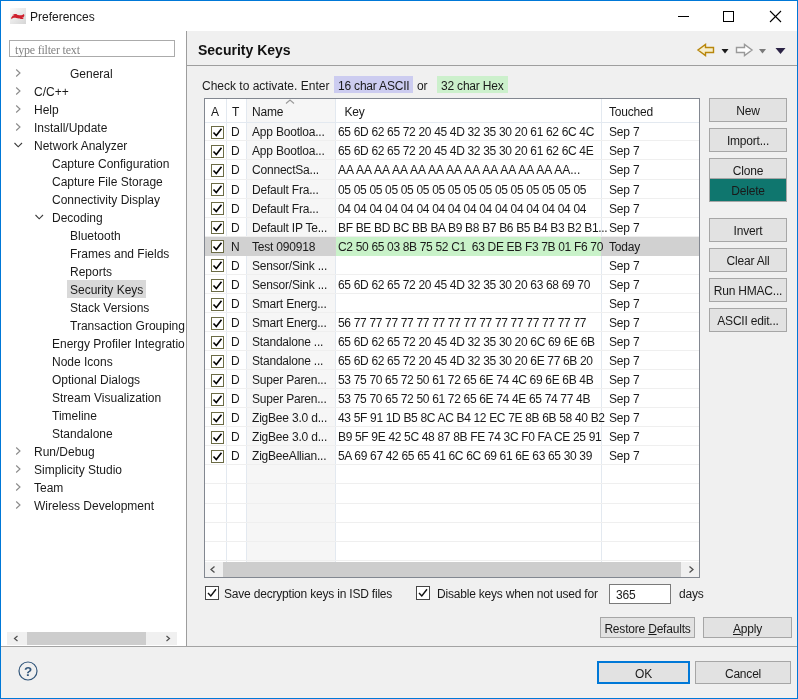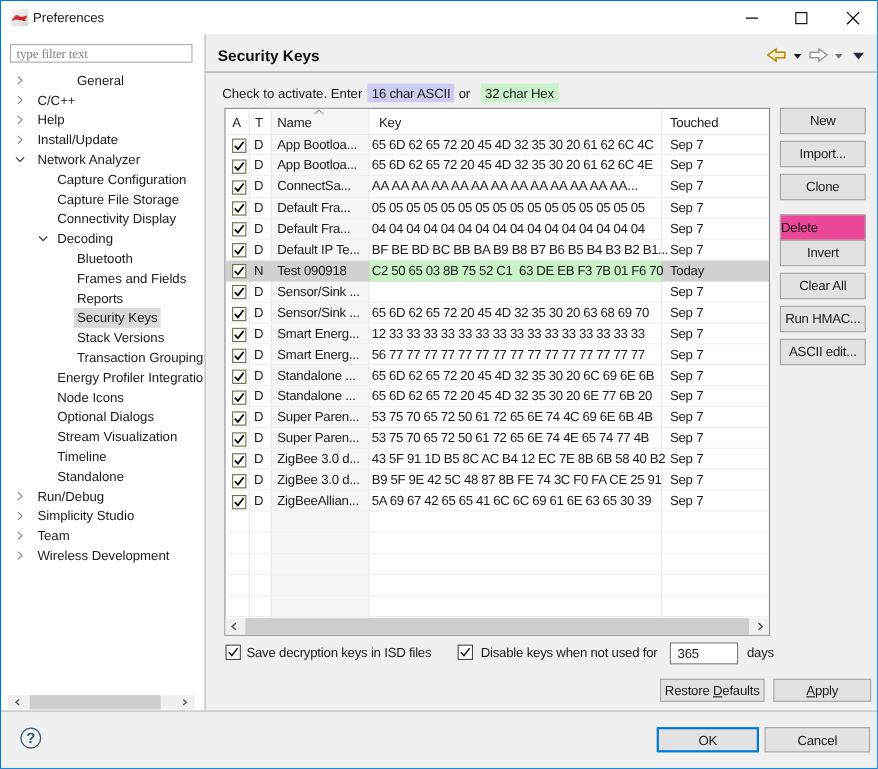--- a/index.html
+++ b/index.html
@@ -203,21 +203,20 @@
 <div class="abs" style="left:251px;top:273.8px;height:18.1px;line-height:18.1px;"><span class="t12">Sensor/Sink ...</span></div>
 <div class="abs" style="left:337px;top:273.8px;height:18.1px;line-height:18.1px;"><span class="t12" style="letter-spacing:-0.33px;">65 6D 62 65 72 20 45 4D 32 35 30 20 63 68 69 70</span></div>
 <div class="abs" style="left:608px;top:273.8px;height:18.1px;line-height:18.1px;"><span class="t12">Sep 7</span></div>
 <div class="abs" style="left:204px;top:291.8px;width:494px;height:1px;background:#efefef;"></div>
 <div class="abs" style="left:210px;top:296.5px;width:13px;height:13px;border:1.5px solid #6b6b45;background:#fff;"></div>
 <svg class="abs" style="left:210px;top:296.5px;" width="13" height="13" viewBox="0 0 13 13">
       <path d="M2.5 6.5 L5.3 9.5 L10.5 2.8" stroke="#000" fill="none" stroke-width="1.6"></path>
     </svg>
 <div class="abs" style="left:230px;top:292.8px;width:7.5px;height:18.1px;line-height:18.1px;overflow:hidden;"><span class="t12" style="letter-spacing:0;">D</span></div>
 <div class="abs" style="left:251px;top:292.8px;height:18.1px;line-height:18.1px;"><span class="t12">Smart Energ...</span></div>
-<div class="abs" style="left:337px;top:292.8px;height:18.1px;line-height:18.1px;"><span class="t12" style="letter-spacing:-0.33px;">12 33 33 33 33 33 33 33 33 33 33 33 33 33 33 33</span></div>
 <div class="abs" style="left:608px;top:292.8px;height:18.1px;line-height:18.1px;"><span class="t12">Sep 7</span></div>
 <div class="abs" style="left:204px;top:310.9px;width:494px;height:1px;background:#efefef;"></div>
 <div class="abs" style="left:210px;top:315.6px;width:13px;height:13px;border:1.5px solid #6b6b45;background:#fff;"></div>
 <svg class="abs" style="left:210px;top:315.6px;" width="13" height="13" viewBox="0 0 13 13">
       <path d="M2.5 6.5 L5.3 9.5 L10.5 2.8" stroke="#000" fill="none" stroke-width="1.6"></path>
     </svg>
 <div class="abs" style="left:230px;top:311.9px;width:7.5px;height:18.1px;line-height:18.1px;overflow:hidden;"><span class="t12" style="letter-spacing:0;">D</span></div>
 <div class="abs" style="left:251px;top:311.9px;height:18.1px;line-height:18.1px;"><span class="t12">Smart Energ...</span></div>
 <div class="abs" style="left:337px;top:311.9px;height:18.1px;line-height:18.1px;"><span class="t12" style="letter-spacing:-0.33px;">56 77 77 77 77 77 77 77 77 77 77 77 77 77 77 77</span></div>
 <div class="abs" style="left:608px;top:311.9px;height:18.1px;line-height:18.1px;"><span class="t12">Sep 7</span></div>
@@ -292,21 +291,21 @@
 <div class="abs" style="left:204px;top:558.7px;width:494px;height:1px;background:#efefef;"></div>
 <div class="abs" style="left:204px;top:561px;width:494px;height:15px;background:#f0f0f0;"></div>
 <div class="abs" style="left:222px;top:561px;width:458px;height:15px;background:#cdcdcd;"></div>
 <svg class="abs" style="left:204px;top:561px;" width="494" height="15" viewBox="0 0 494 15">
 <path d="M9.5 4.5 L6 7.5 L9.5 10.5" stroke="#505050" fill="none" stroke-width="1.3"></path>
 <path d="M484.5 4.5 L488 7.5 L484.5 10.5" stroke="#505050" fill="none" stroke-width="1.3"></path>
 </svg>
 <div class="abs" style="left:708px;top:97px;width:78px;height:24px;border:1px solid #a6a6a6;background:#e2e2e2;text-align:center;line-height:22px;"><span class="t12">New</span></div>
 <div class="abs" style="left:708px;top:127px;width:78px;height:24px;border:1px solid #a6a6a6;background:#e2e2e2;text-align:center;line-height:22px;"><span class="t12">Import...</span></div>
 <div class="abs" style="left:708px;top:157px;width:78px;height:24px;border:1px solid #a6a6a6;background:#e2e2e2;text-align:center;line-height:22px;"><span class="t12">Clone</span></div>
-<div class="abs" style="left:708px;top:194px;width:78px;height:24px;border:1px solid #a6a6a6;background:#ec4899;line-height:22px;"><span class="t12">Delete</span></div>
+<div class="abs" style="left:708px;top:177px;width:78px;height:24px;border:1px solid #a6a6a6;background:#0f766e;text-align:center;line-height:22px;"><span class="t12">Delete</span></div>
 <div class="abs" style="left:708px;top:217px;width:78px;height:24px;border:1px solid #a6a6a6;background:#e2e2e2;text-align:center;line-height:22px;"><span class="t12">Invert</span></div>
 <div class="abs" style="left:708px;top:247px;width:78px;height:24px;border:1px solid #a6a6a6;background:#e2e2e2;text-align:center;line-height:22px;"><span class="t12">Clear All</span></div>
 <div class="abs" style="left:708px;top:277px;width:78px;height:24px;border:1px solid #a6a6a6;background:#e2e2e2;text-align:center;line-height:22px;"><span class="t12">Run HMAC...</span></div>
 <div class="abs" style="left:708px;top:307px;width:78px;height:24px;border:1px solid #a6a6a6;background:#e2e2e2;text-align:center;line-height:22px;"><span class="t12">ASCII edit...</span></div>
 <div class="abs" style="left:204px;top:585px;width:14px;height:14px;border:1px solid #454545;background:#fff;"></div>
 <svg class="abs" style="left:204px;top:585px;" width="14" height="14" viewBox="0 0 14 14">
       <path d="M3 7 L5.8 10 L11 3.2" stroke="#111" fill="none" stroke-width="1.4"></path>
     </svg>
 <div class="abs" style="left:223px;top:584px;height:16px;line-height:16px;"><span class="t12">Save decryption keys in ISD files</span></div>
 <div class="abs" style="left:415px;top:585px;width:14px;height:14px;border:1px solid #454545;background:#fff;"></div>

